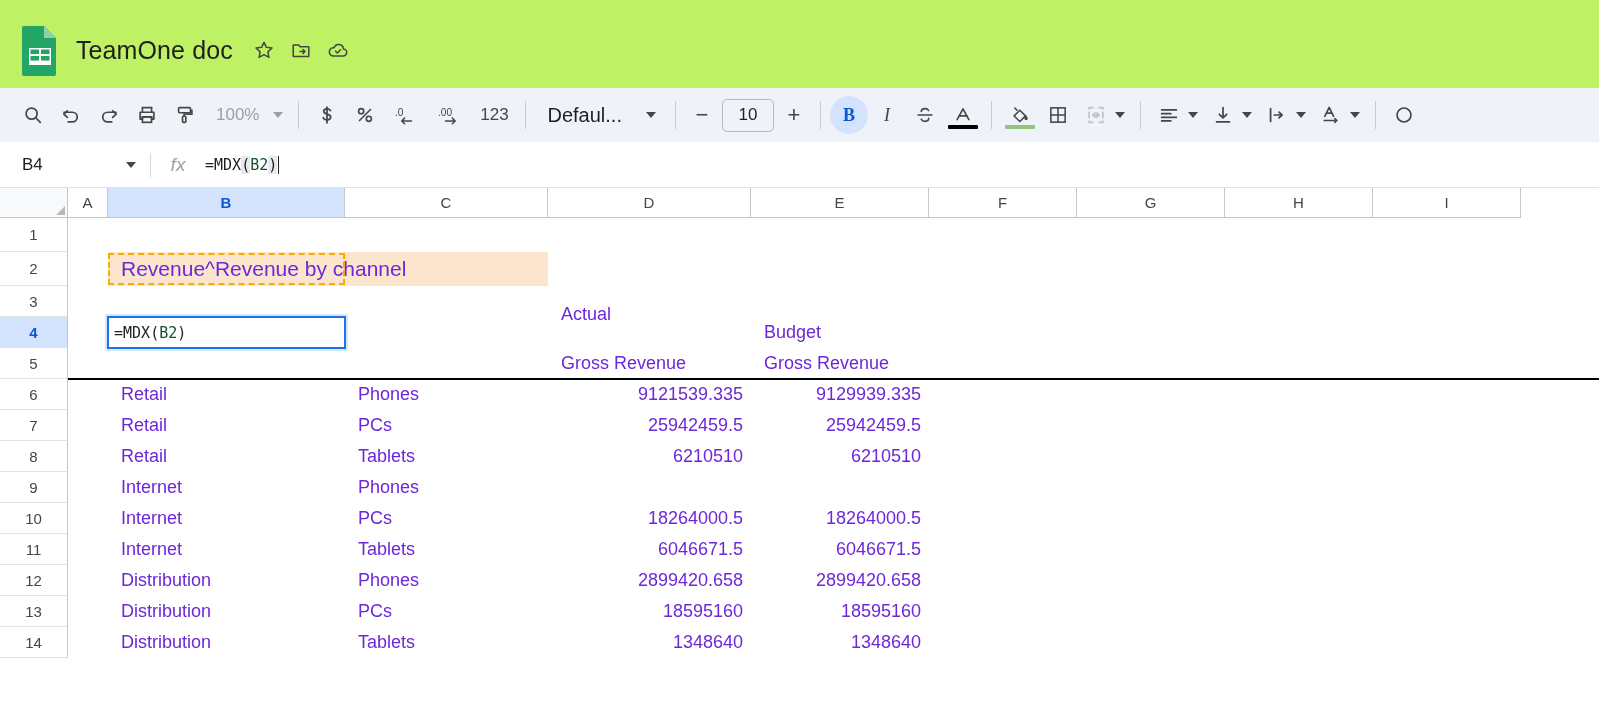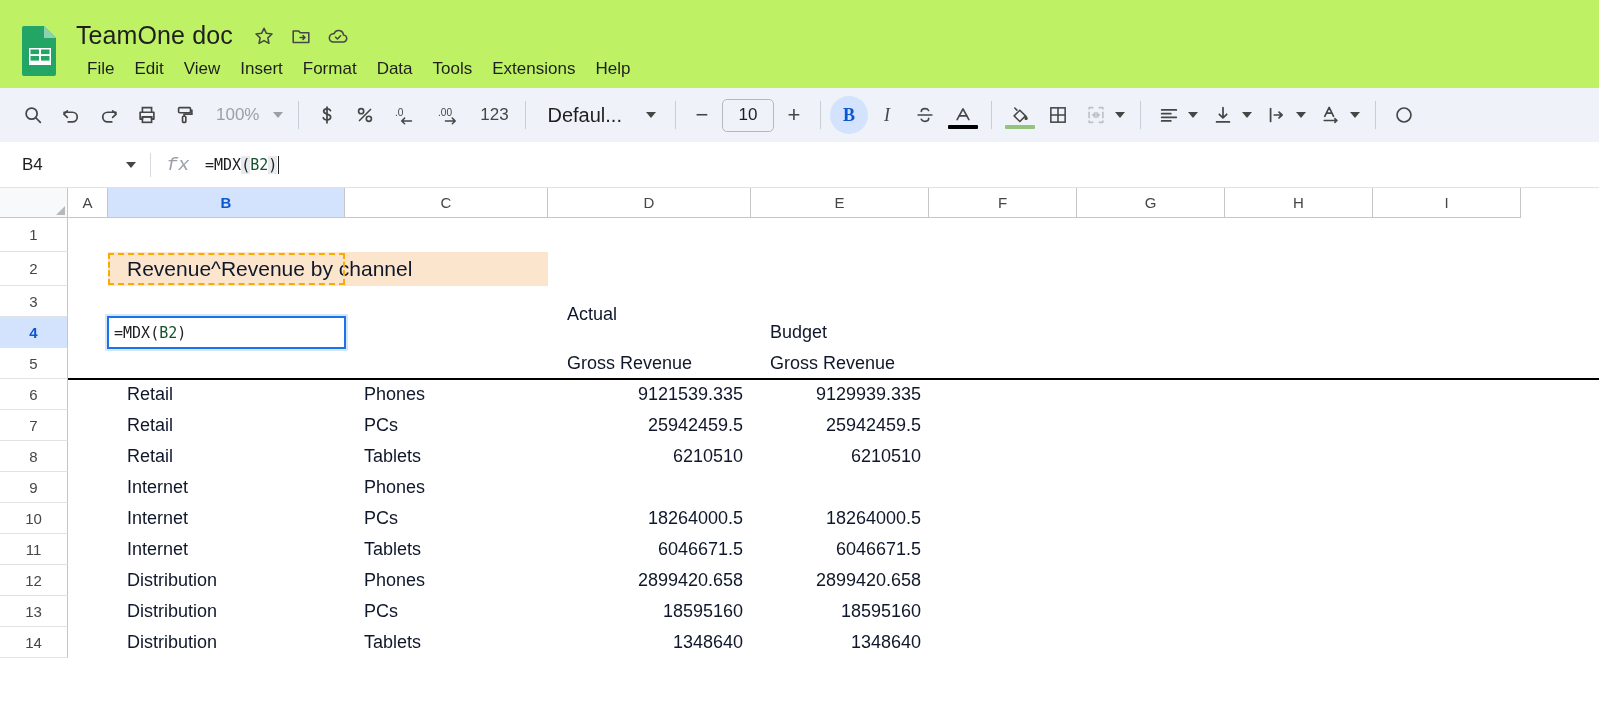--- a/index.html
+++ b/index.html
@@ -142,21 +142,21 @@
     width: 150px;
     display: flex; align-items: center; justify-content: space-between;
     padding: 0 14px 0 22px;
     font-size: 17px; color: #1f1f1f;
   }
   .namebox .caret { color:#444746; }
   .fb-sep { width:1px; height:24px; background:#d5d8dc; margin-right: 0; }
   .fx {
     width: 54px; display:flex; align-items:center; justify-content:center;
     font-style: italic; font-size: 19px; color:#9aa0a6;
-    font-family: Liberation Mono, monospace;
+    font-family: Liberation Sans, sans-serif;
   }
   .fb-input {
     flex: 1 1 auto;
     font-family: "DejaVu Sans Mono", monospace;
     font-size: 15px;
     color: #202124;
     display: flex; align-items: center;
     white-space: pre;
   }
   .paren-hl { background: #e8eaed; }
@@ -197,23 +197,23 @@
     display:flex; align-items:center; justify-content:center;
     font-size:15px; color:#444746;
   }
   .rowhead.sel { background:#d3e3fd; color:#0b57d0; font-weight:bold; }
 
   .cells { position:absolute; left:68px; top:30px; right:0; bottom:0; overflow:hidden; }
 
   .cell {
     position:absolute;
     font-size:18px;
-    color:#0f172a;
+    color:#6d28d9;
     display:flex; align-items:center;
-    padding: 0 19px;
+    padding: 0 13px;
     white-space: nowrap;
     text-align: center;
   }
   .cell.num { justify-content:flex-end; padding-right:8px; }
 
   .fill-b2 { position:absolute; background:#fce5cd; }
 
   .dashbox {
     position:absolute;
     border: 2px dashed #f9ab00;
@@ -270,31 +270,20 @@
         </span>
         <span class="ticon">
           <svg width="22" height="22" viewBox="0 0 24 24" fill="none" stroke="currentColor" stroke-width="1.7">
             <path d="M6.5 18.5h11a3.8 3.8 0 0 0 .4-7.6 5.3 5.3 0 0 0-10.3-1.3A3.9 3.9 0 0 0 6.5 18.5z" stroke-linejoin="round"></path>
             <path d="M9.4 13.3l2 2 3.4-3.6" stroke-linecap="round" stroke-linejoin="round"></path>
           </svg>
         </span>
       </div>
     </div>
 
-    <div class="menubar">
-      <div class="menu-item">File</div>
-      <div class="menu-item">Edit</div>
-      <div class="menu-item">View</div>
-      <div class="menu-item">Insert</div>
-      <div class="menu-item">Format</div>
-      <div class="menu-item">Data</div>
-      <div class="menu-item">Tools</div>
-      <div class="menu-item">Extensions</div>
-      <div class="menu-item">Help</div>
-    </div>
   </div>
 </div>
 
 <div class="toolbar">
 
   <div class="tbtn">
     <svg width="22" height="22" viewBox="0 0 24 24" fill="none" stroke="currentColor" stroke-width="1.9">
       <circle cx="10.5" cy="10.5" r="6"></circle>
         <path d="M15 15l5 5" stroke-linecap="round"></path>
     </svg>

